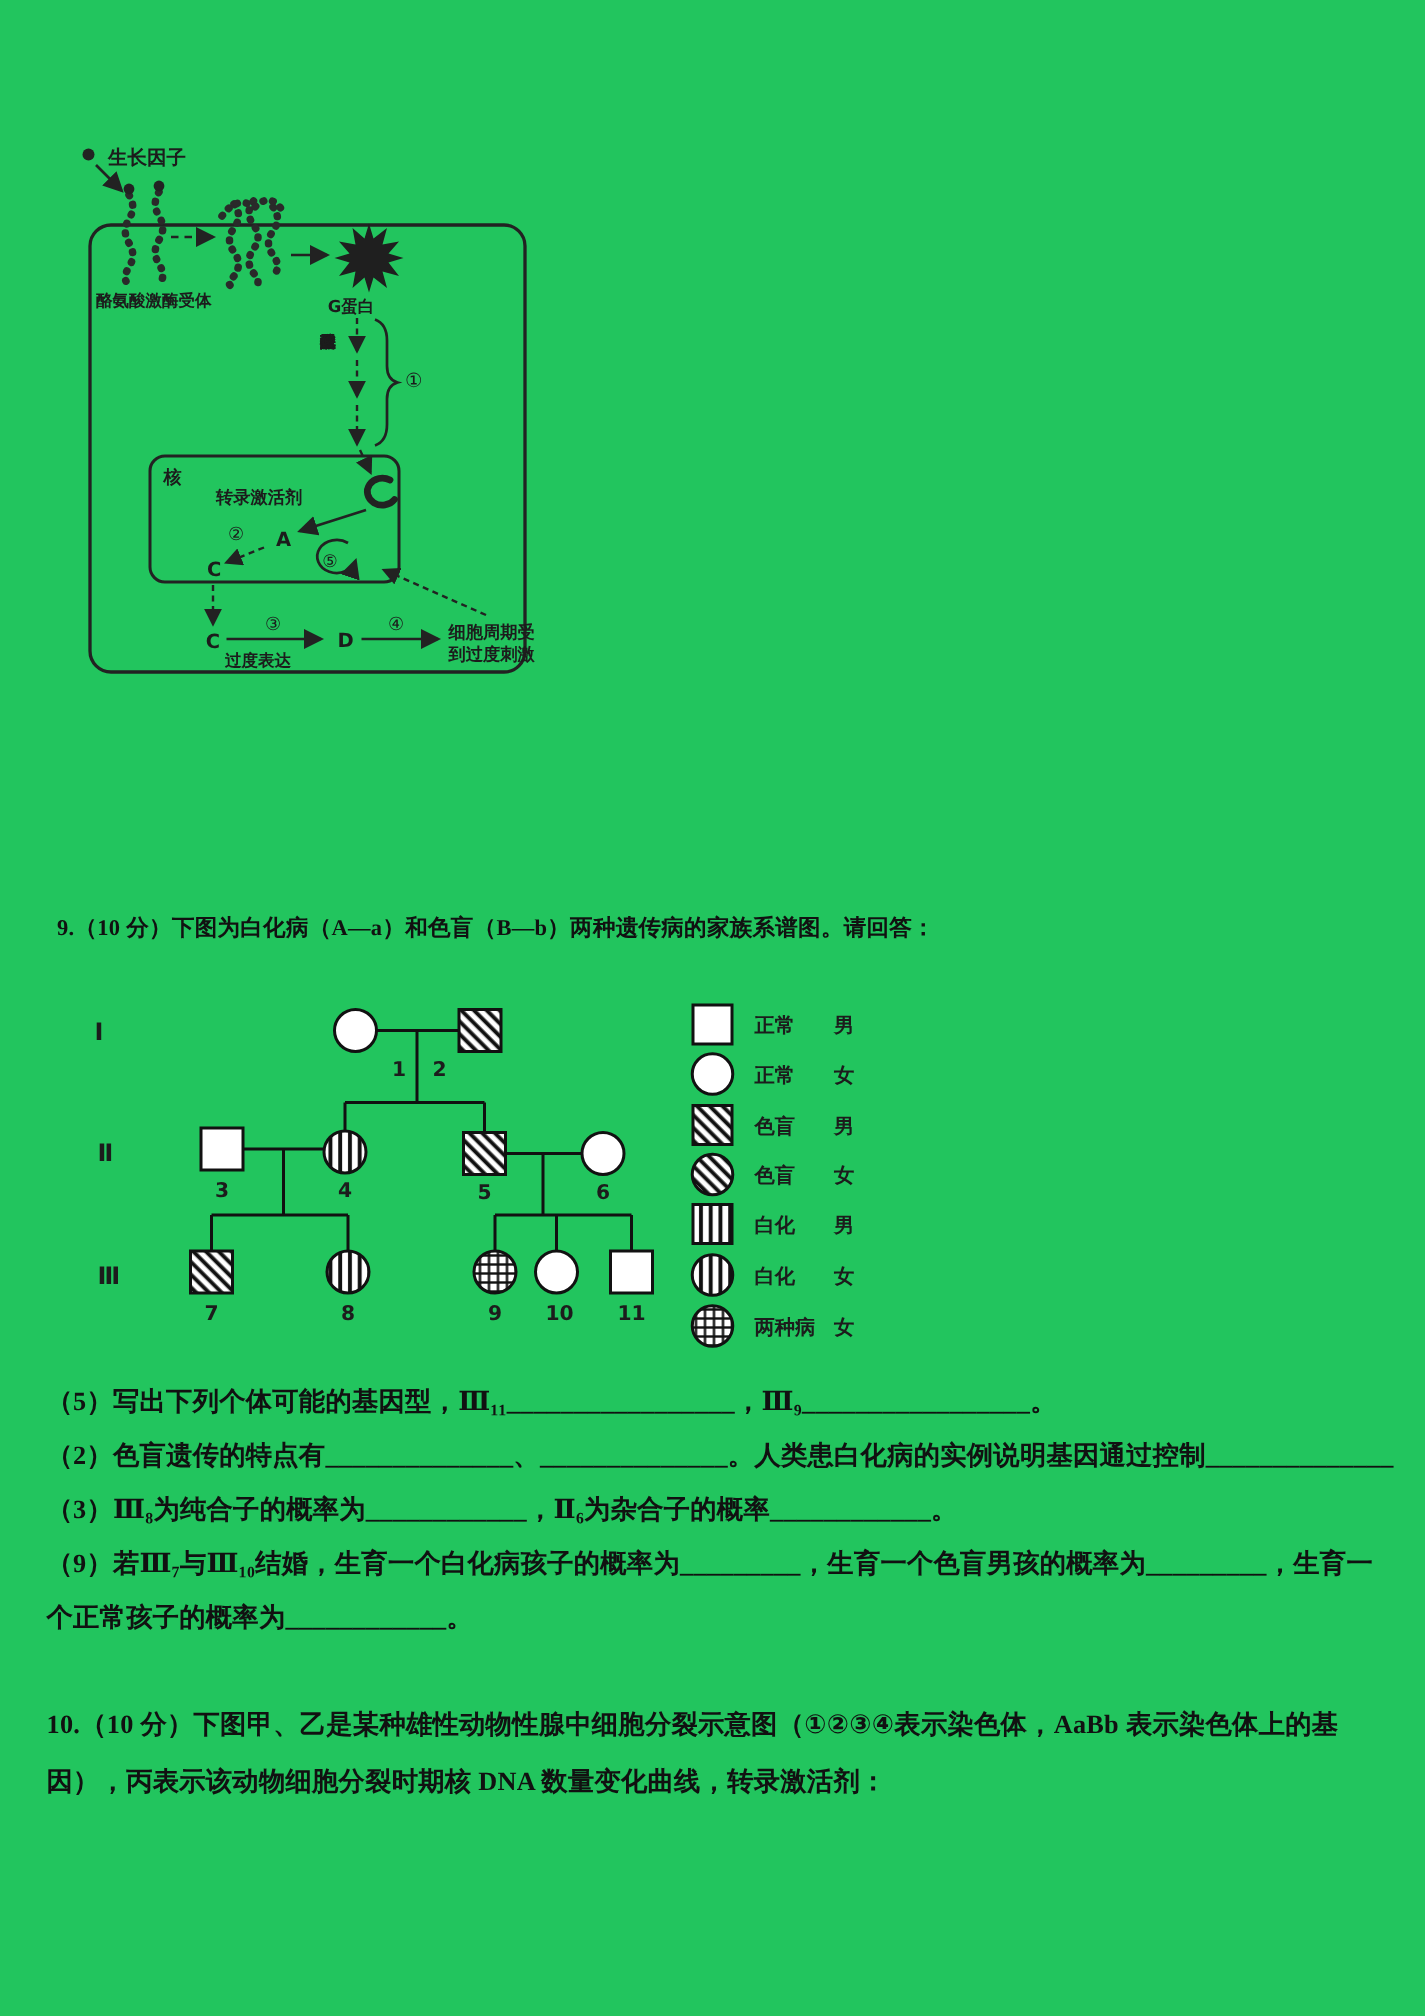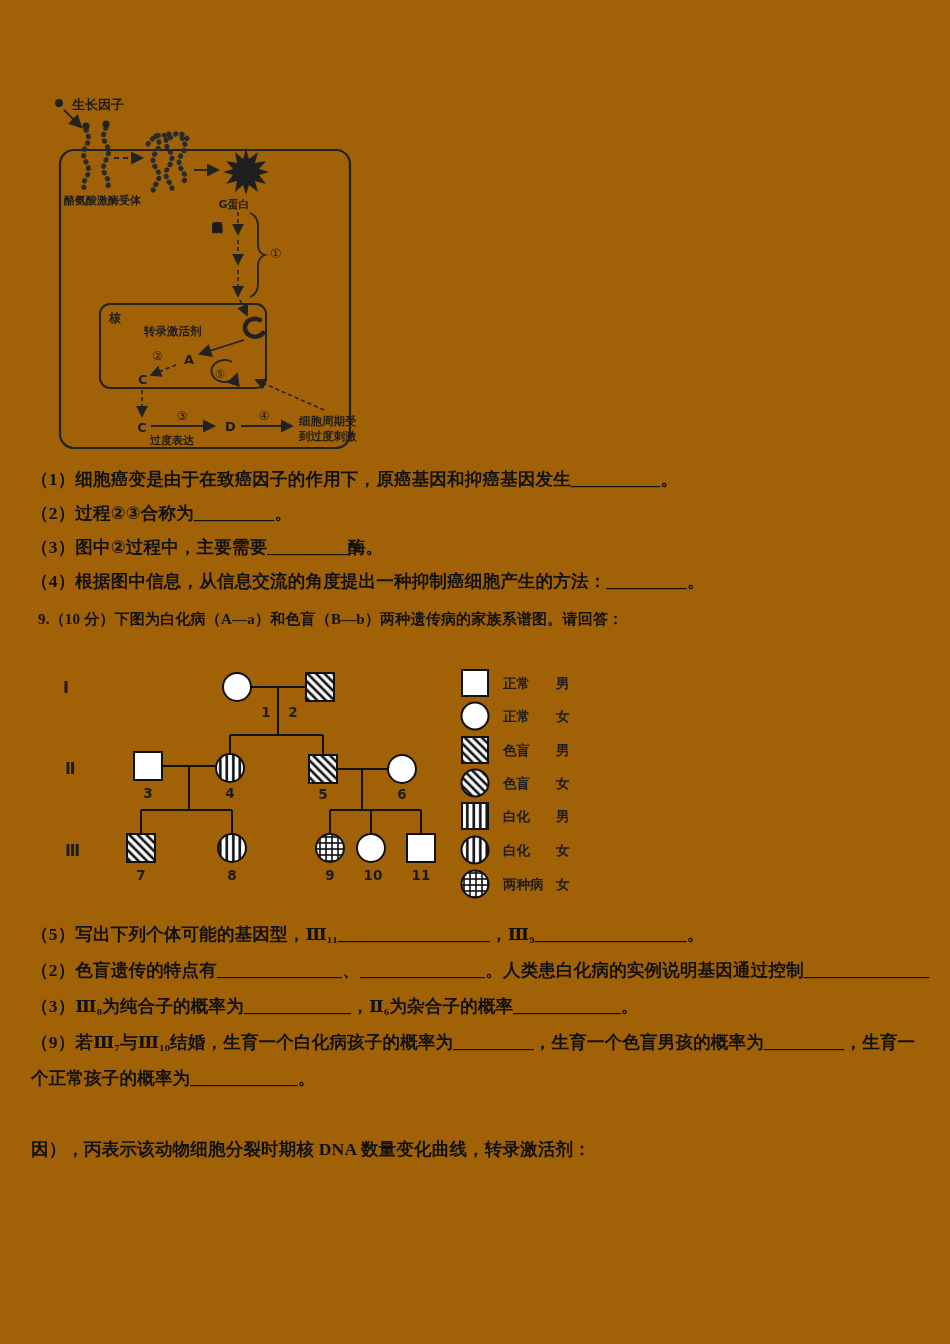--- a/index.html
+++ b/index.html
@@ -1,21 +1,21 @@
 <!DOCTYPE html>
 <html><head>
 <meta charset="utf-8">
 <style>
   html,body{margin:0;padding:0;background:#fff;}
   body{
     width:950px;height:1344px;
     font-family:"Liberation Serif","DejaVu Serif","DejaVu Sans",serif;
     color:#111;
   }
-  .page{position:relative;width:950px;height:1344px;background:#a16207;overflow:hidden;}
+  .page{position:relative;width:950px;height:1344px;background:#22c55e;overflow:hidden;}
   .fig{position:absolute;}
   #fig-cancer{left:48px;top:92px;}
   #fig-pedigree{left:35px;top:660px;}
   .qblock{position:absolute;left:31px;width:900px;}
   #q8-questions{top:462px;}
   #q8-questions p{margin:0;height:34px;line-height:34px;}
   #q9-stem{position:absolute;left:38px;top:602px;margin:0;height:34px;line-height:34px;font-weight:600;font-size:15px;}
   #q9-questions{top:916px;}
   #q9-questions p{margin:0;height:36px;line-height:36px;}
   #q10-stem{top:1130px;}
@@ -95,26 +95,20 @@
     <text x="134" y="328" font-size="12" text-anchor="middle">③</text>
     <text x="102" y="352" font-size="11" class="handtxt">过度表达</text>
     <text x="177" y="339" font-size="13" font-weight="bold">D</text>
     <line x1="193" y1="334" x2="244" y2="334" stroke="#222" stroke-width="1.8" marker-end="url(#ah)"></line>
     <text x="216" y="328" font-size="12" text-anchor="middle">④</text>
     <text x="251" y="333" font-size="11.5" class="handtxt">细胞周期受</text>
     <text x="251" y="348" font-size="11.5" class="handtxt">到过度刺激</text>
     <line x1="276" y1="318" x2="208" y2="288" stroke="#222" stroke-width="1.6" stroke-dasharray="4 3" marker-end="url(#ah)"></line>
   </svg>
 
-  <div class="qblock" id="q8-questions">
-    <p class="qline">（1）细胞癌变是由于在致癌因子的作用下，原癌基因和抑癌基因发生__________。</p>
-    <p class="qline">（2）过程②③合称为_________。</p>
-    <p class="qline">（3）图中②过程中，主要需要_________酶。</p>
-    <p class="qline">（4）根据图中信息，从信息交流的角度提出一种抑制癌细胞产生的方法：_________。</p>
-  </div>
 
   <p id="q9-stem" class="qline">9.（10 分）下图为白化病（A—a）和色盲（B—b）两种遗传病的家族系谱图。请回答：</p>
 
   <svg id="fig-pedigree" class="fig" width="580" height="252" viewBox="0 0 580 252">
     <defs>
       <pattern id="pd-diag" patternUnits="userSpaceOnUse" width="6" height="6" patternTransform="rotate(-45)">
         <rect width="6" height="6" fill="#ffffff"></rect>
         <rect x="1.8" width="2.6" height="6" fill="#111"></rect>
       </pattern>
       <pattern id="pd-vert" patternUnits="userSpaceOnUse" width="6.5" height="6.5">
@@ -207,16 +201,17 @@
 
   <div class="qblock" id="q9-questions">
     <p class="qline">（5）写出下列个体可能的基因型，Ⅲ₁₁_________________，Ⅲ₉_________________。</p>
     <p class="qline">（2）色盲遗传的特点有______________、______________。人类患白化病的实例说明基因通过控制______________</p>
     <p class="qline">（3）Ⅲ₈为纯合子的概率为____________，Ⅱ₆为杂合子的概率____________。</p>
     <p class="qline">（9）若Ⅲ₇与Ⅲ₁₀结婚，生育一个白化病孩子的概率为_________，生育一个色盲男孩的概率为_________，生育一</p>
     <p class="qline">个正常孩子的概率为____________。</p>
   </div>
 
   <div class="qblock" id="q10-stem">
+    <p class="qline">10.（10 分）下图甲、乙是某种雄性动物性腺中细胞分裂示意图（①②③④表示染色体，AaBb 表示染色体上的基</p>
     <p class="qline">因），丙表示该动物细胞分裂时期核 DNA 数量变化曲线，转录激活剂：</p>
   </div>
 
 </div>
 
 </body></html>

